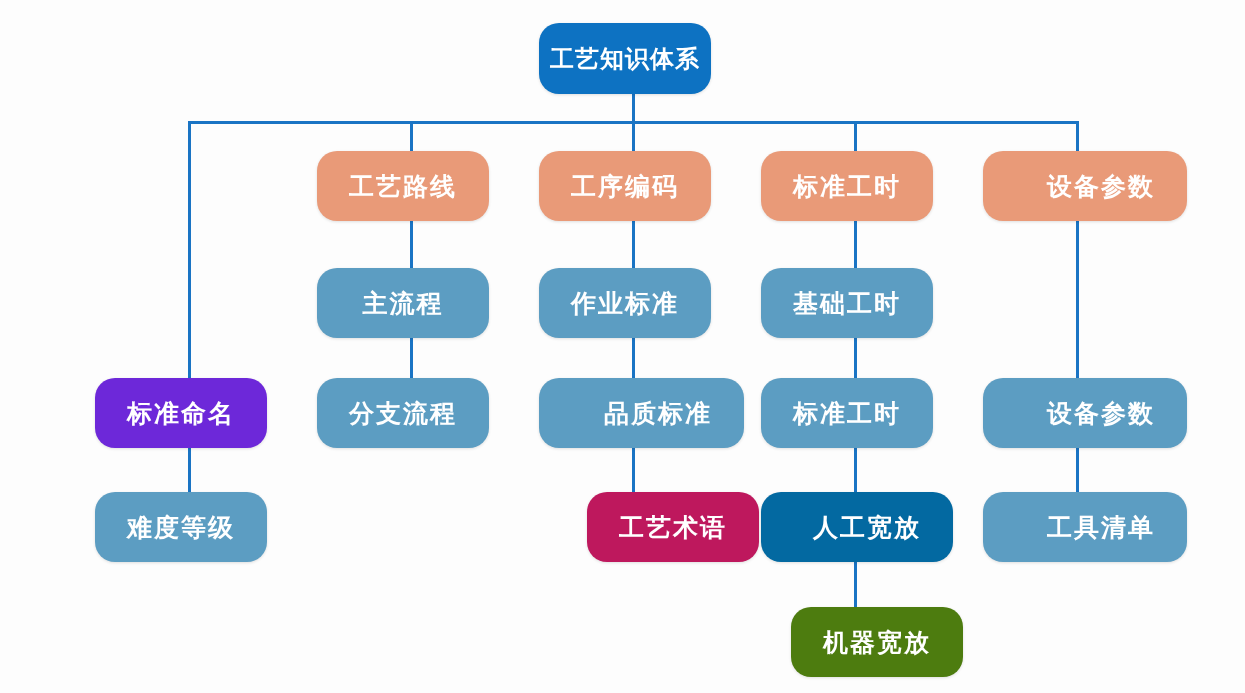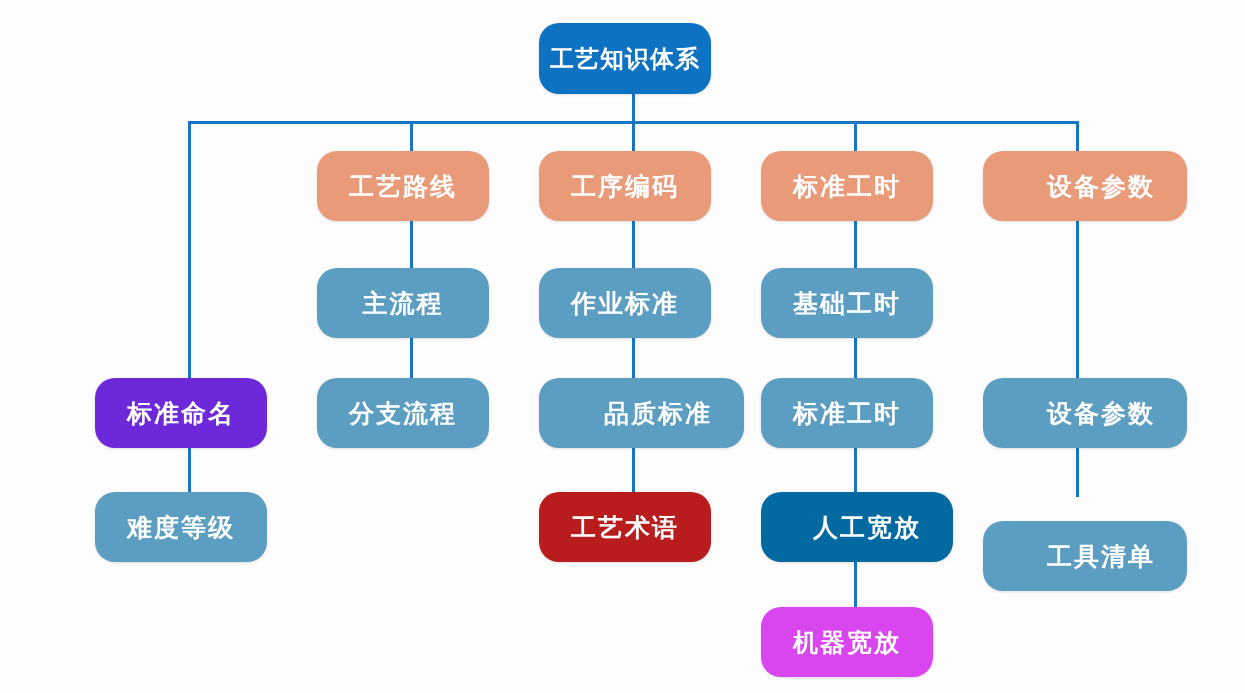--- a/index.html
+++ b/index.html
@@ -92,25 +92,25 @@
   <div class="node lvl3 c1 r2" style="background-color: #6d28d9;">标准命名</div>
   <div class="node lvl3 c1 r3" style="background-color: rgb(92, 157, 194);">难度等级</div>
 
   <div class="node lvl2 c2" style="background-color: rgb(233, 154, 120);">工艺路线</div>
   <div class="node lvl3 c2 r1" style="background-color: rgb(92, 157, 194);">主流程</div>
   <div class="node lvl3 c2 r2" style="background-color: rgb(92, 157, 194); text-align: center;">分支流程</div>
 
   <div class="node lvl2 c3" style="background-color: rgb(233, 154, 120);">工序编码</div>
   <div class="node lvl3 c3 r1" style="background-color: rgb(92, 157, 194);">作业标准</div>
   <div class="node lvl3 c3 r2" style="background-color: rgb(92, 157, 194); padding-left: 33px;">品质标准</div>
-  <div class="node lvl3 c3 r3" style="background-color: #b91c1c;">工艺术语</div>
+  <div class="node lvl3 c3 r3" style="background-color: #be185d; margin-left: 48px;">工艺术语</div>
 
   <div class="node lvl2 c4" style="background-color: rgb(233, 154, 120);">标准工时</div>
   <div class="node lvl3 c4 r1" style="background-color: rgb(92, 157, 194);">基础工时</div>
   <div class="node lvl3 c4 r2" style="background-color: rgb(92, 157, 194);">标准工时</div>
   <div class="node lvl3 c4 r3" style="background-color: #0369a1; padding-left: 20px;">人工宽放</div>
-  <div class="node lvl3 c4 r4" style="background-color: #d946ef;">机器宽放</div>
+  <div class="node lvl3 c4 r4" style="background-color: #4d7c0f; margin-left: 30px;">机器宽放</div>
 
   <div class="node lvl2 c5" style="background-color: rgb(233, 154, 120);">设备参数</div>
   <div class="node lvl3 c5 r2" style="background-color: rgb(92, 157, 194);">设备参数</div>
-  <div class="node lvl3 c5 r3" style="background-color: rgb(92, 157, 194); margin-top: 29px;">工具清单</div>
+  <div class="node lvl3 c5 r3" style="background-color: rgb(92, 157, 194);">工具清单</div>
 
 </div>
 
 </body></html>

